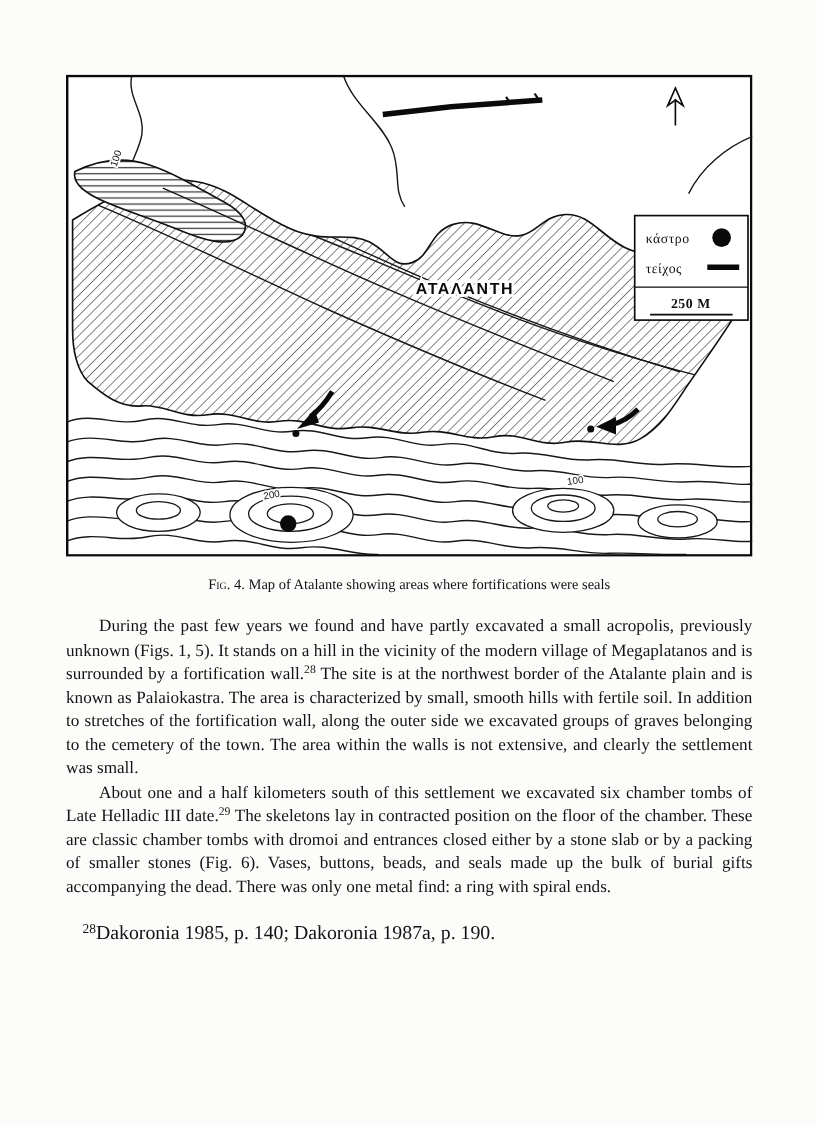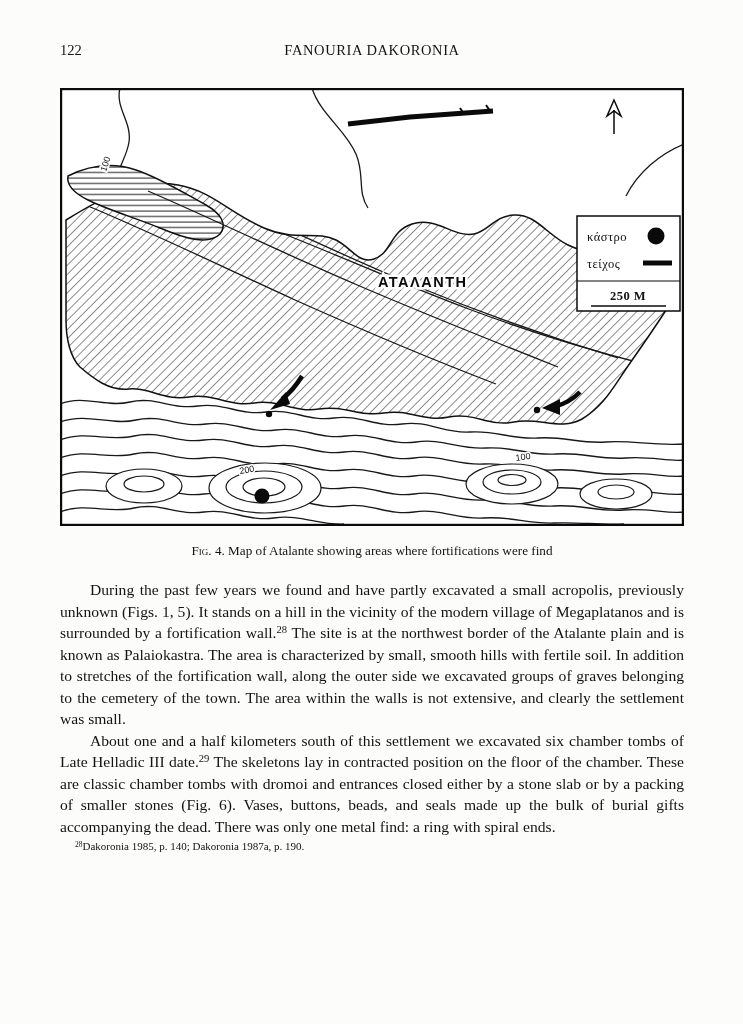--- a/index.html
+++ b/index.html
@@ -15,35 +15,31 @@
   .map-frame{width:624px;height:438px;}
   .map-frame svg{display:block;}
   figcaption{margin-top:17px;font-size:13.2px;text-align:center;}
   .cap-label{font-variant:small-caps;text-align:center;}
   main{margin-top:20px;font-size:15.6px;line-height:21.5px;text-align:justify;}
   main p{margin:0;text-indent:30px;}
   main p.noindent{text-indent:0;}
   .run-sup{font-size:.68em;vertical-align:.45em;line-height:0;}
   .run-sc{font-size:.86em;letter-spacing:.3px;}
   .run-i{font-style:italic;}
-  .footnotes{font-size:11px;line-height:19px;}
+  .footnotes{margin-top:22px;font-size:18px;line-height:19px;}
   .footnotes p{margin:0;padding-left:15px;}
   .maplabel{font-family:"Liberation Sans",sans-serif;font-weight:bold;letter-spacing:1.5px;}
   .legtext{font-family:"Liberation Serif",serif;letter-spacing:.5px;}
   .ctlabel{font-family:"Liberation Sans",sans-serif;}
 </style>
 </head>
 <body>
 
 <div class="page">
 
-  <header class="running-header">
-    <span class="pagenum">122</span>
-    <span class="running-head">FANOURIA DAKORONIA</span>
-  </header>
 
   <figure class="map-figure">
     <div class="map-frame">
       <svg width="624" height="438" viewBox="0 0 624 438">
         <defs>
           <pattern id="hatchDiag" patternUnits="userSpaceOnUse" width="6.5" height="6.5" patternTransform="rotate(45)">
             <line x1="0" y1="0" x2="0" y2="6.5" stroke="#1a1a1a" stroke-width="1"></line>
           </pattern>
           <pattern id="hatchHoriz" patternUnits="userSpaceOnUse" width="6" height="5.5">
             <line x1="0" y1="2" x2="6" y2="2" stroke="#1a1a1a" stroke-width="1"></line>
@@ -142,21 +138,21 @@
           <line x1="583" y1="175" x2="612" y2="175" stroke="#0a0a0a" stroke-width="5"></line>
           <line x1="517" y1="193" x2="620" y2="193" stroke="#0a0a0a" stroke-width="1.2"></line>
           <text x="568" y="212" text-anchor="middle" class="legtext" font-size="12.5" font-weight="bold" letter-spacing="1.5" fill="#111">250 M</text>
           <line x1="531" y1="218" x2="606" y2="218" stroke="#0a0a0a" stroke-width="1.6"></line>
         </g>
 
         <rect x="1" y="1" width="622" height="436" fill="none" stroke="#0a0a0a" stroke-width="2.4"></rect>
       </svg>
     </div>
     <figcaption>
-      <span class="cap-label">Fig. 4.</span><span> Map of Atalante showing areas where fortifications were find</span>
+      <span class="cap-label">Fig. 4.</span><span> Map of Atalante showing areas where fortifications were seals</span>
     </figcaption>
   </figure>
 
   <main>
     <p><span>During the past few years we found and have partly excavated a small acropolis, previously unknown (Figs. 1, 5). It stands on a hill in the vicinity of the modern village of Megaplatanos and is surrounded by a fortification wall.</span><span class="run-sup">28</span><span> The site is at the northwest border of the Atalante plain and is known as Palaiokastra. The area is characterized by small, smooth hills with fertile soil. In addition to stretches of the fortification wall, along the outer side we excavated groups of graves belonging to the cemetery of the town. The area within the walls is not extensive, and clearly the settlement was small.</span></p>
     <p><span>About one and a half kilometers south of this settlement we excavated six chamber tombs of Late Helladic III date.</span><span class="run-sup">29</span><span> The skeletons lay in contracted position on the floor of the chamber. These are classic chamber tombs with dromoi and entrances closed either by a stone slab or by a packing of smaller stones (Fig. 6). Vases, buttons, beads, and seals made up the bulk of burial gifts accompanying the dead. There was only one metal find: a ring with spiral ends.</span></p>
   </main>
 
   <footer class="footnotes">
     <p><span class="run-sup">28</span><span>Dakoronia 1985, p. 140; Dakoronia 1987a, p. 190.</span></p>

